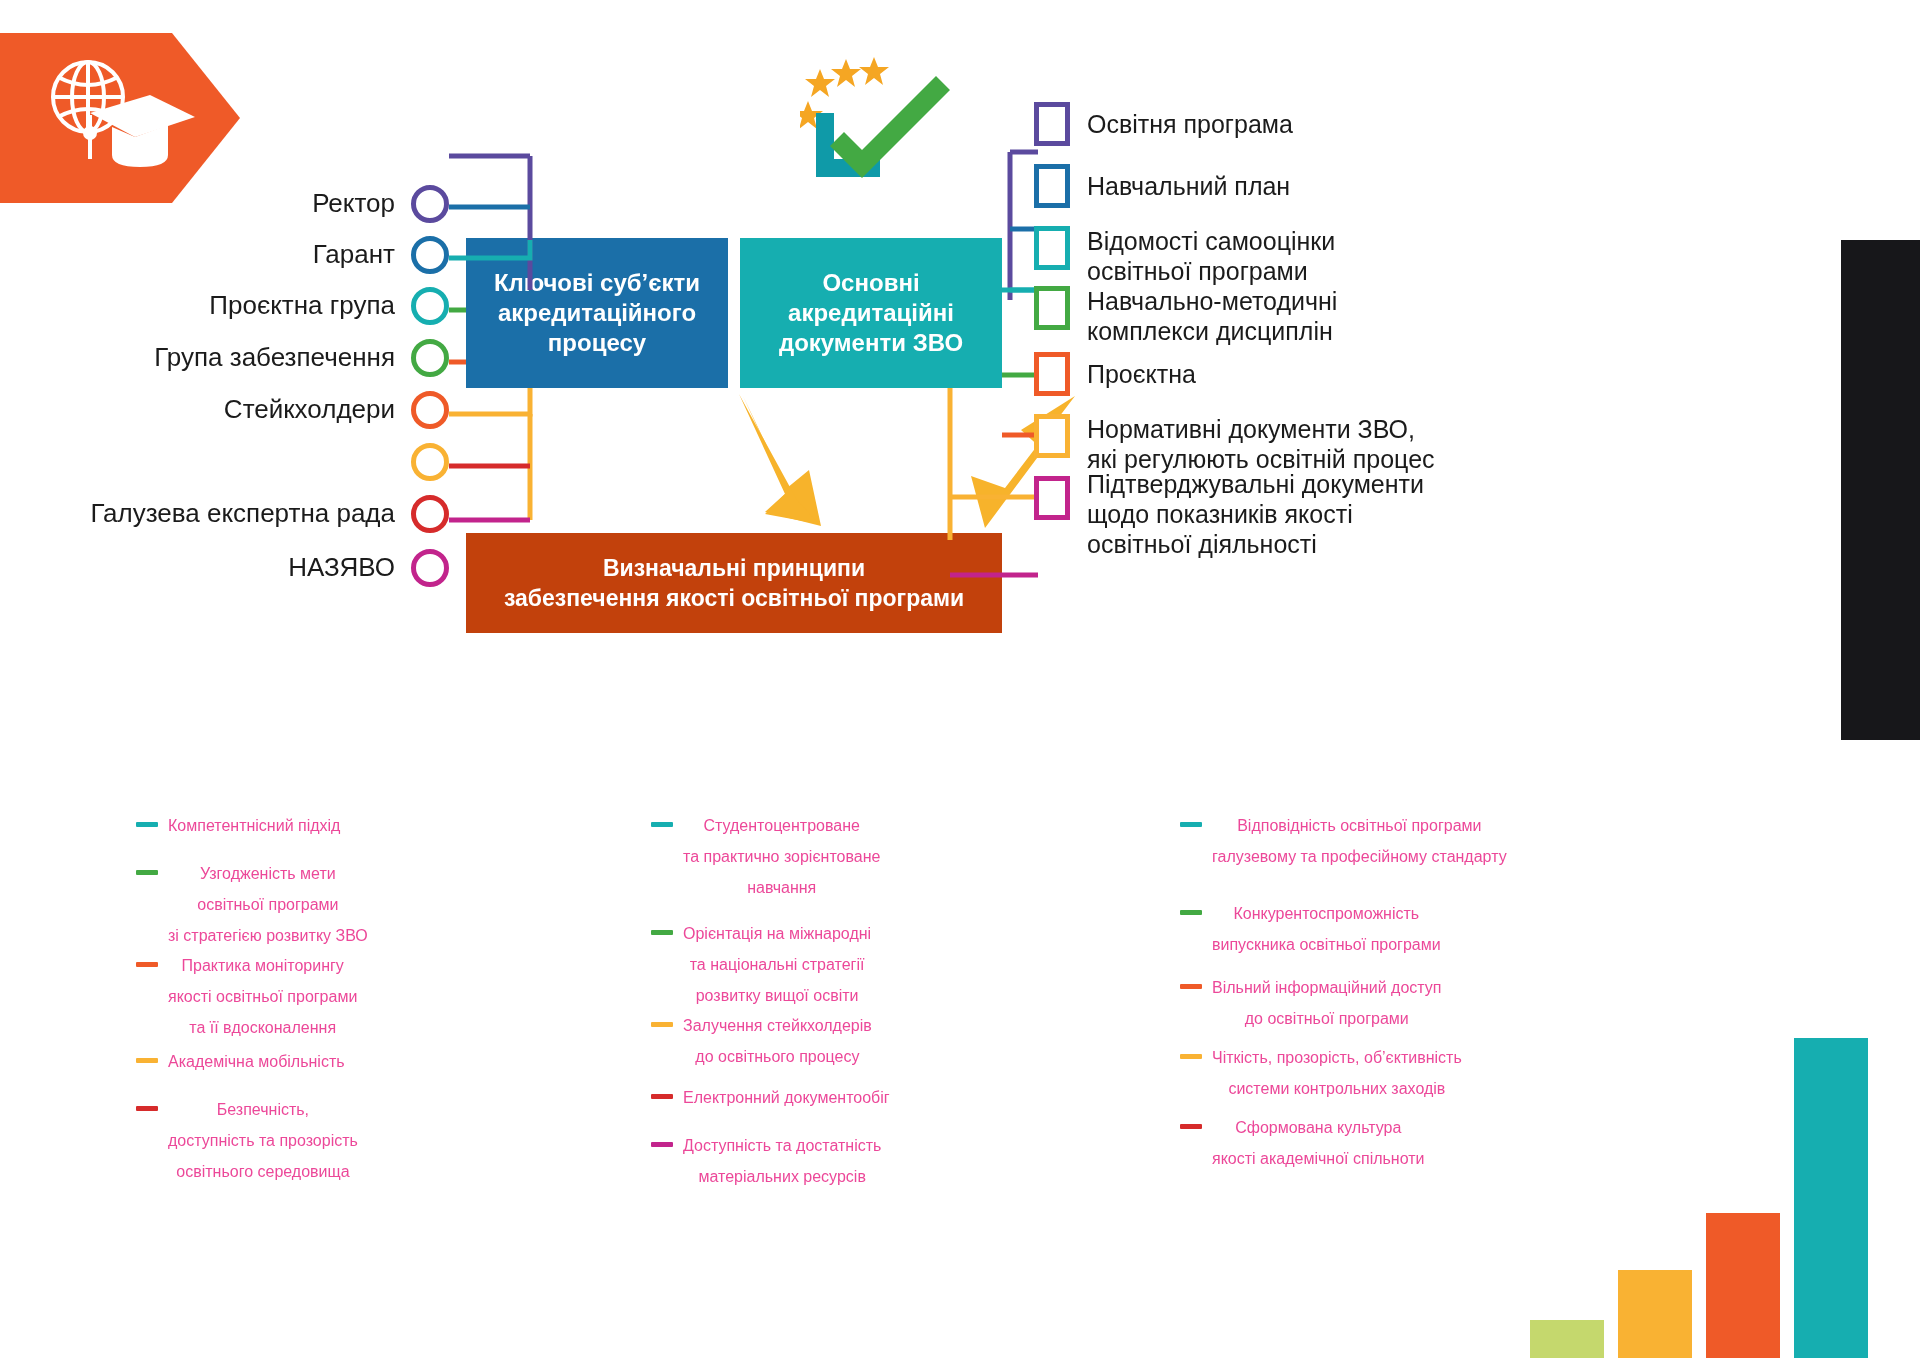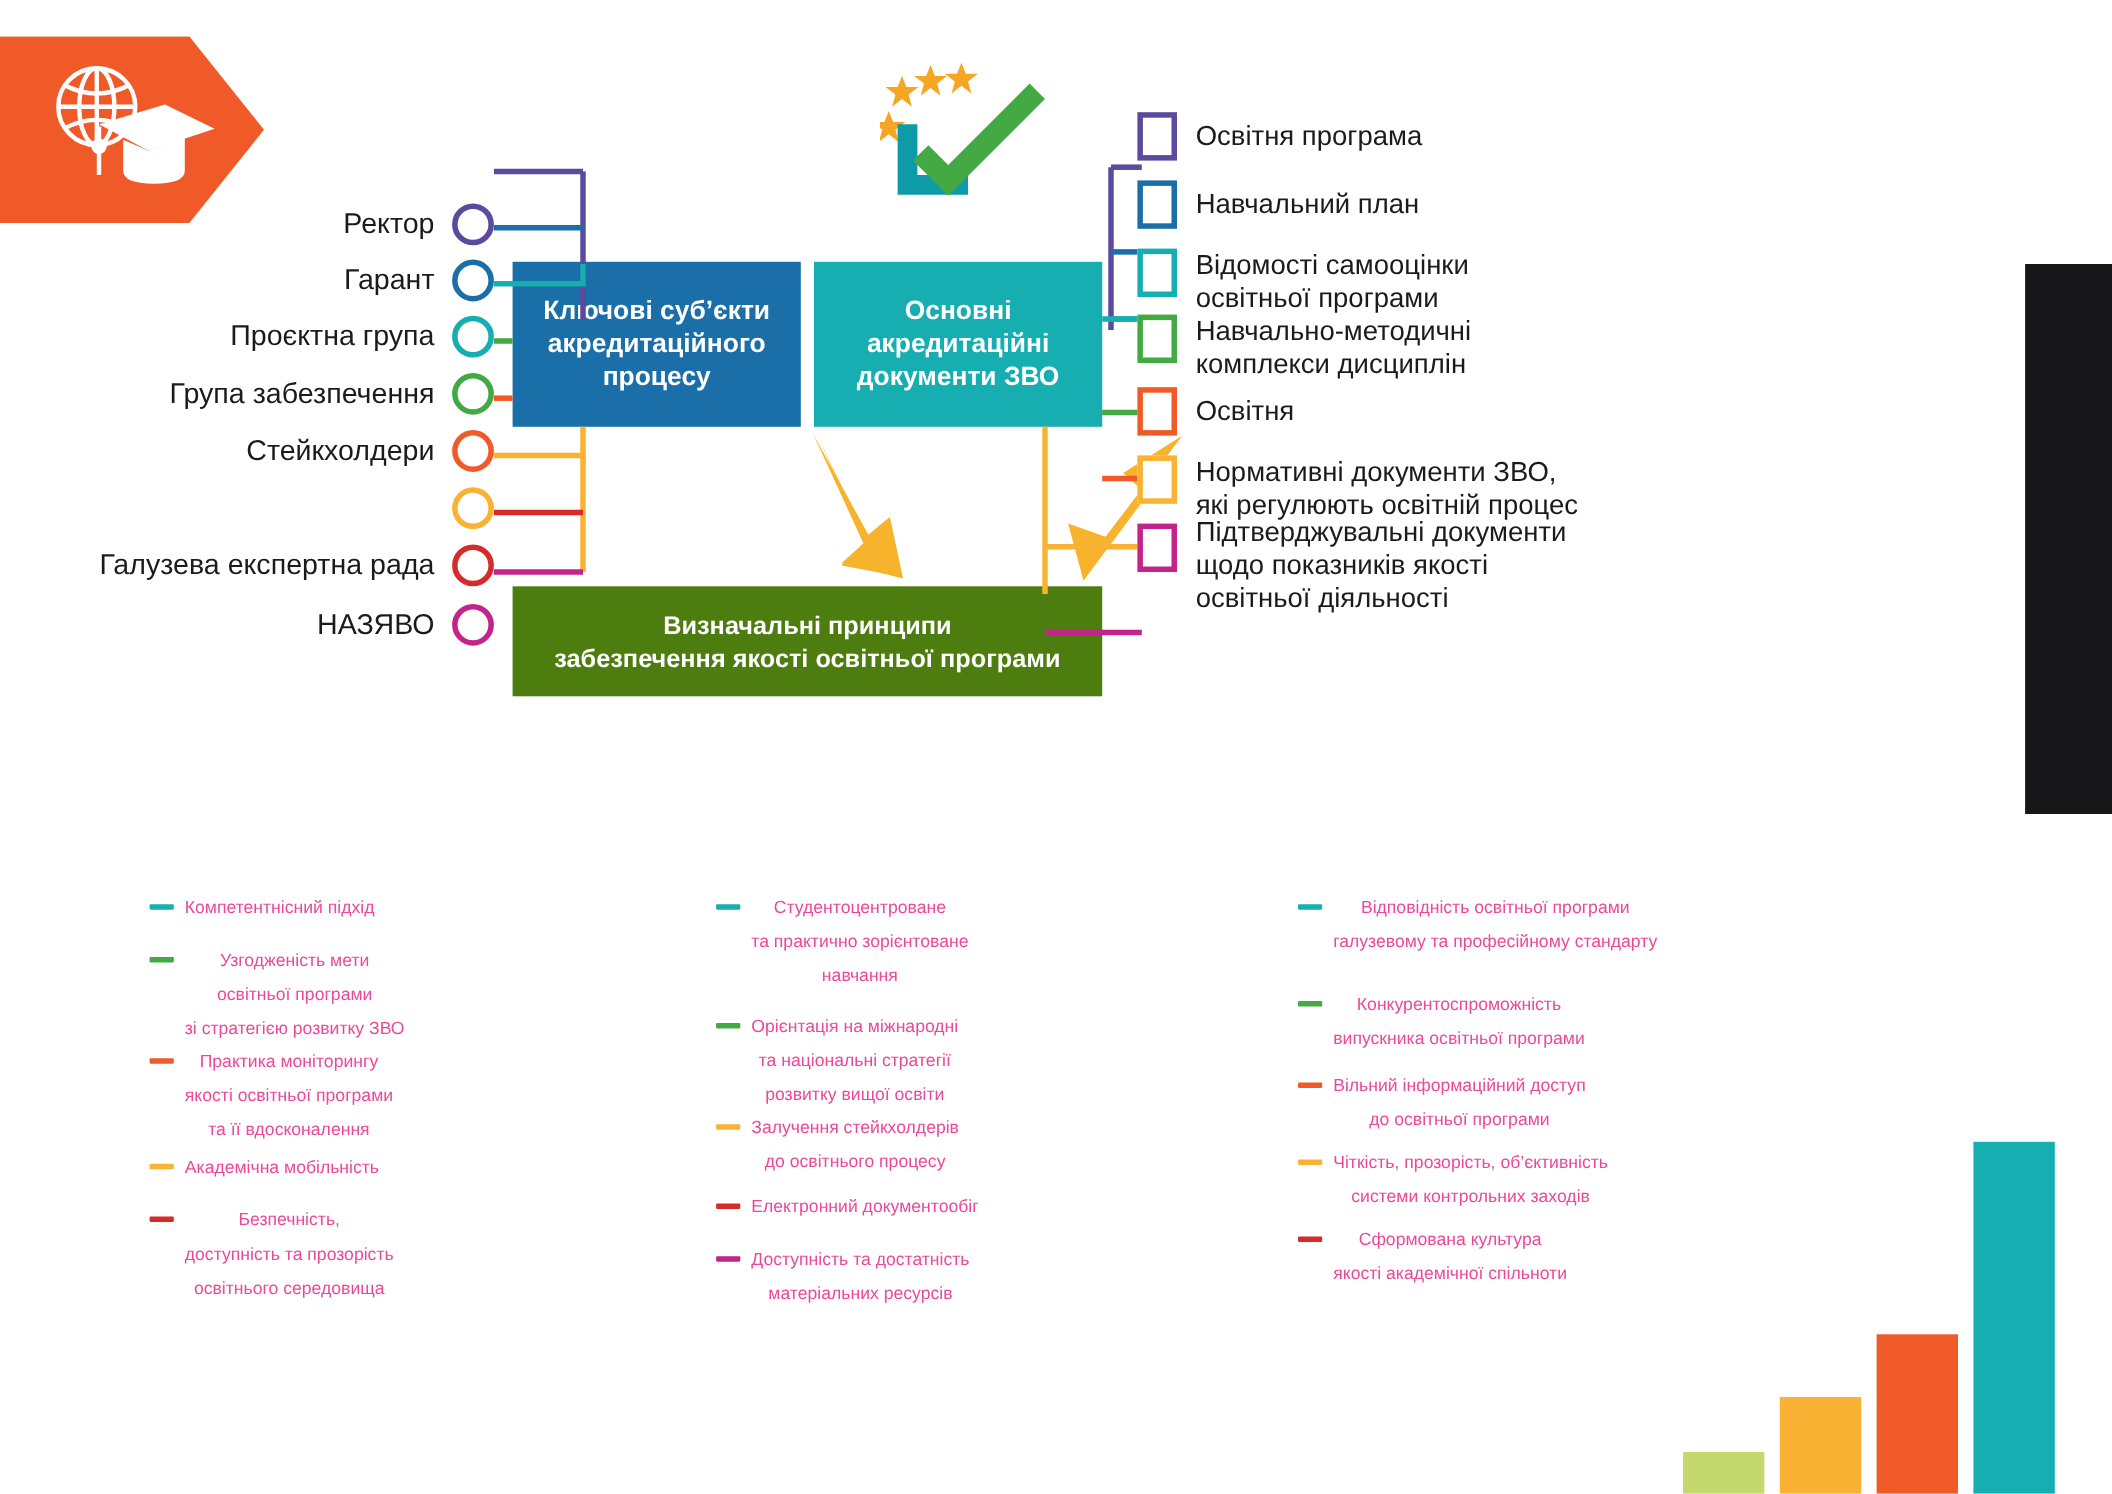--- a/index.html
+++ b/index.html
@@ -47,21 +47,21 @@
   #box-subjects{
     left:466px;top:238px;width:262px;height:150px;
     background:#1b6fa8;
   }
   #box-docs{
     left:740px;top:238px;width:262px;height:150px;
     background:#16aeb0;
   }
   #box-principles{
     left:466px;top:533px;width:536px;height:100px;
-    background:#4d7c0f;
+    background:#c2410c;
   }
   .boxtext{
     position:absolute;left:0;top:0;width:100%;height:100%;
     display:flex;align-items:center;justify-content:center;
     text-align:center;
     color:#ffffff;
     font-weight:bold;
     font-size:24px;
     line-height:30px;
     padding:0 12px;
@@ -230,21 +230,21 @@
       <div class="rrow" style="left: 67px; top: 109px;">Освітня програма</div>
       <div class="sq" style="left: 14px; top: 164px; border-color: rgb(27, 111, 168);"></div>
       <div class="rrow" style="left: 67px; top: 171px;">Навчальний план</div>
       <div class="sq" style="left: 14px; top: 226px; border-color: rgb(22, 174, 176);"></div>
       <div class="rrow" style="left: 67px; top: 226px;">Відомості самооцінки
 освітньої програми</div>
       <div class="sq" style="left: 14px; top: 286px; border-color: rgb(67, 169, 67);"></div>
       <div class="rrow" style="left: 67px; top: 286px;">Навчально-методичні
 комплекси дисциплін</div>
       <div class="sq" style="left: 14px; top: 352px; border-color: rgb(239, 90, 40);"></div>
-      <div class="rrow" style="left: 67px; top: 359px;">Освітня</div>
+      <div class="rrow" style="left: 67px; top: 359px;">Проєктна</div>
       <div class="sq" style="left: 14px; top: 414px; border-color: rgb(249, 178, 51);"></div>
       <div class="rrow" style="left: 67px; top: 414px;">Нормативні документи ЗВО,
 які регулюють освітній процес</div>
       <div class="sq" style="left: 14px; top: 476px; border-color: rgb(194, 36, 140);"></div>
       <div class="rrow" style="left: 67px; top: 469px;">Підтверджувальні документи
 щодо показників якості
 освітньої діяльності</div>
     </div>
 
   <div class="abs" id="pcol0" style="left:160px;top:810px;width:380px;">

